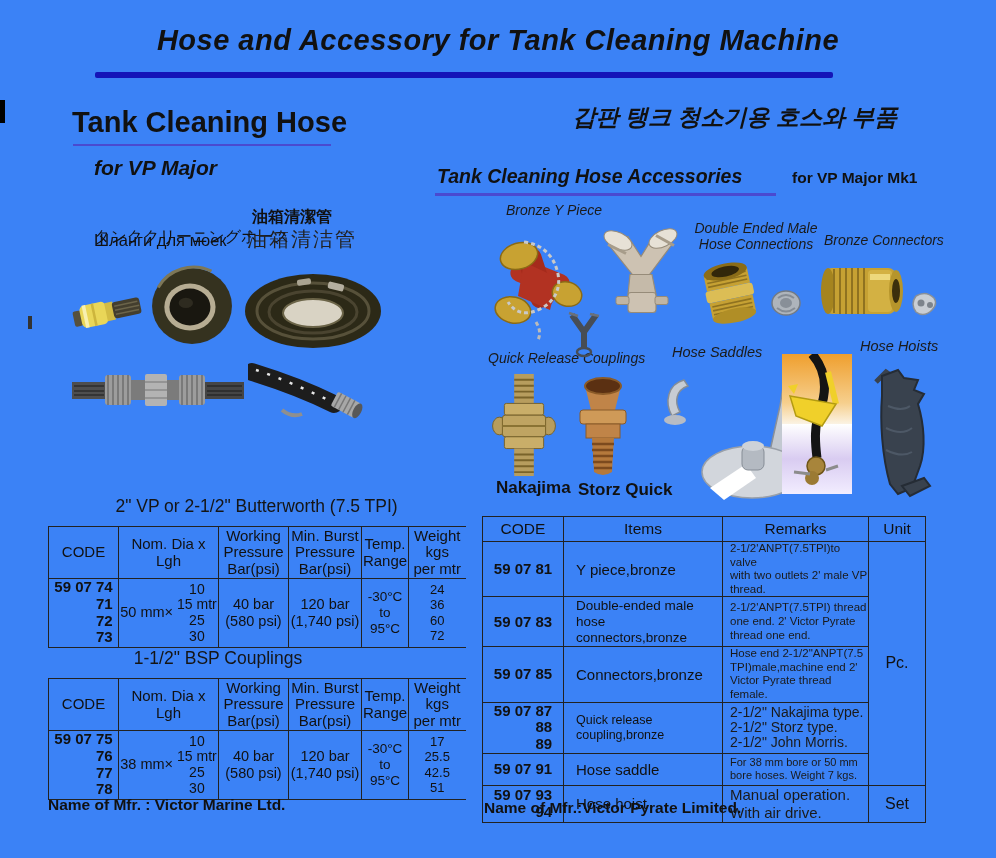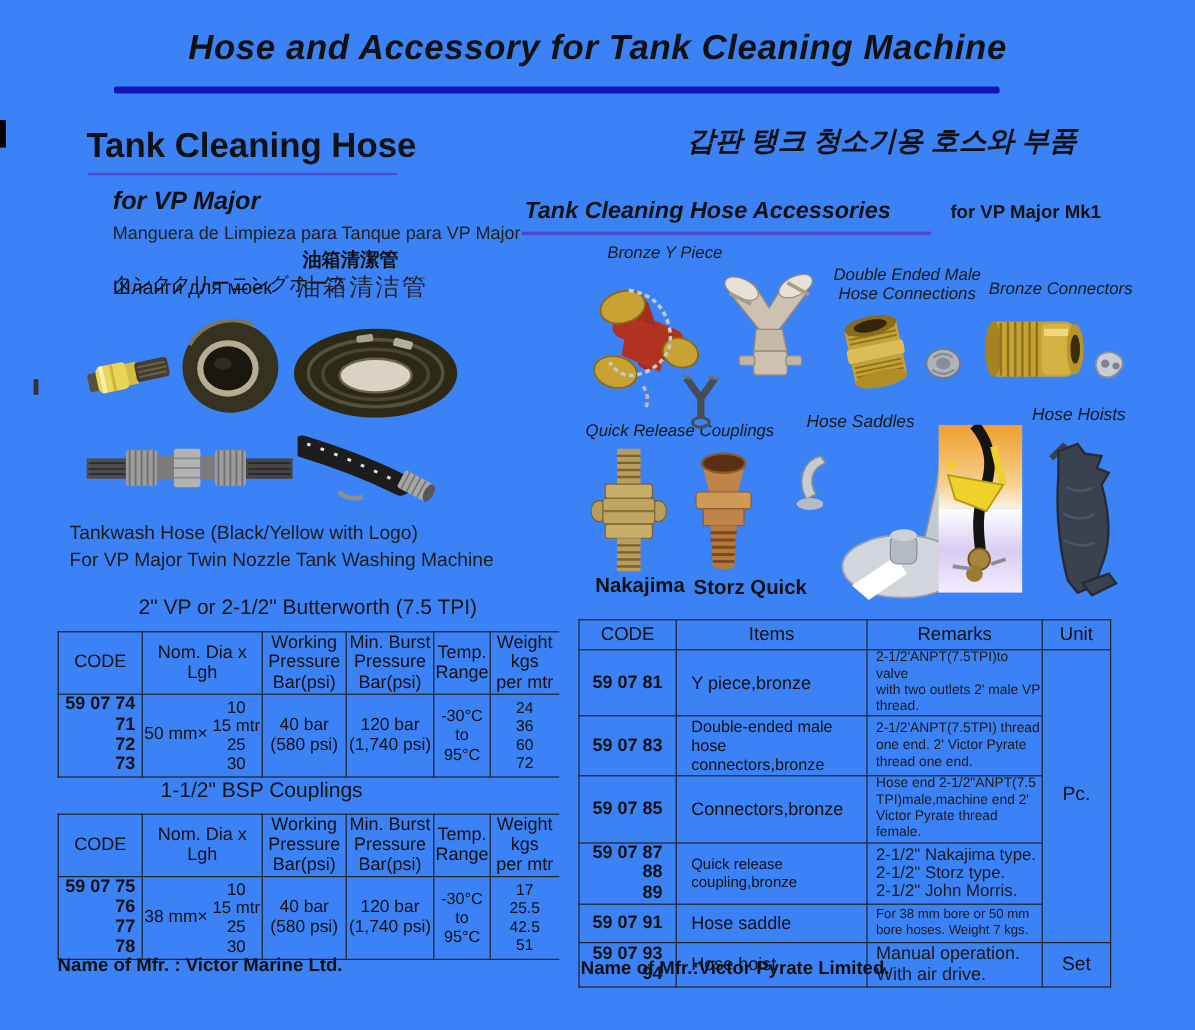--- a/index.html
+++ b/index.html
@@ -87,21 +87,20 @@
 <div id="page">
 
   <div class="abs main-title">Hose and Accessory for Tank Cleaning Machine</div>
   <div class="abs main-underline"></div>
   <div class="abs artifact" style="left:0;top:100px;width:5px;height:23px;"></div>
   <div class="abs artifact" style="left:28px;top:316px;width:4px;height:13px;background:#333;"></div>
 
   <div class="abs left-title">Tank Cleaning Hose</div>
   <div class="abs left-title-underline"></div>
   <div class="abs for-model">for VP Major</div>
-  <div class="abs name-es">Manguera de Limpieza para Tanque para VP Major</div>
   <div class="abs name-ja">タンククリーニングホース</div>
   <div class="abs name-zh-trad">油箱清潔管</div>
   <div class="abs name-ru">Шланги для моек</div>
   <div class="abs name-zh-simp">油箱清洁管</div>
 
   <div class="abs" style="left:72px;top:286px;width:70px;height:52px;">
     <svg viewBox="0 0 68 50">
         <g transform="rotate(-12 34 25)">
       <rect x="1" y="18" width="8" height="15" rx="2" fill="#56503c"></rect>
       <rect x="8" y="14" width="26" height="22" rx="5" fill="#e9d658"></rect>
@@ -155,22 +154,20 @@
       <path d="M8 12 C32 20 60 32 84 44" stroke="#e8e8e8" stroke-width="2.5" fill="none" stroke-dasharray="3 9"></path>
       <g transform="rotate(28 96 48)">
         <rect x="84" y="38" width="26" height="16" rx="2" fill="#a7a7a7"></rect>
         <path d="M88 38 v16 M93 38 v16 M98 38 v16 M103 38 v16" stroke="#777" stroke-width="1.5"></path>
         <ellipse cx="110" cy="46" rx="4" ry="8" fill="#585858"></ellipse>
       </g>
       <path d="M34 52 q10 8 20 4" stroke="#8f8f8f" stroke-width="4" fill="none"></path>
     </svg>
   </div>
 
-  <div class="abs caption ml">Tankwash Hose (Black/Yellow with Logo)
-For VP Major Twin Nozzle Tank Washing Machine</div>
 
   <div class="abs tbl-title" style="left:48px;top:496px;width:417px;">2" VP or 2-1/2" Butterworth (7.5 TPI)</div>
   <table class="abs ct hose-tbl hose-tbl-1">
     <colgroup>
         <col style="width:70px">
         <col style="width:100px">
         <col style="width:70px">
         <col style="width:73px">
         <col style="width:47px">
         <col style="width:57px">

